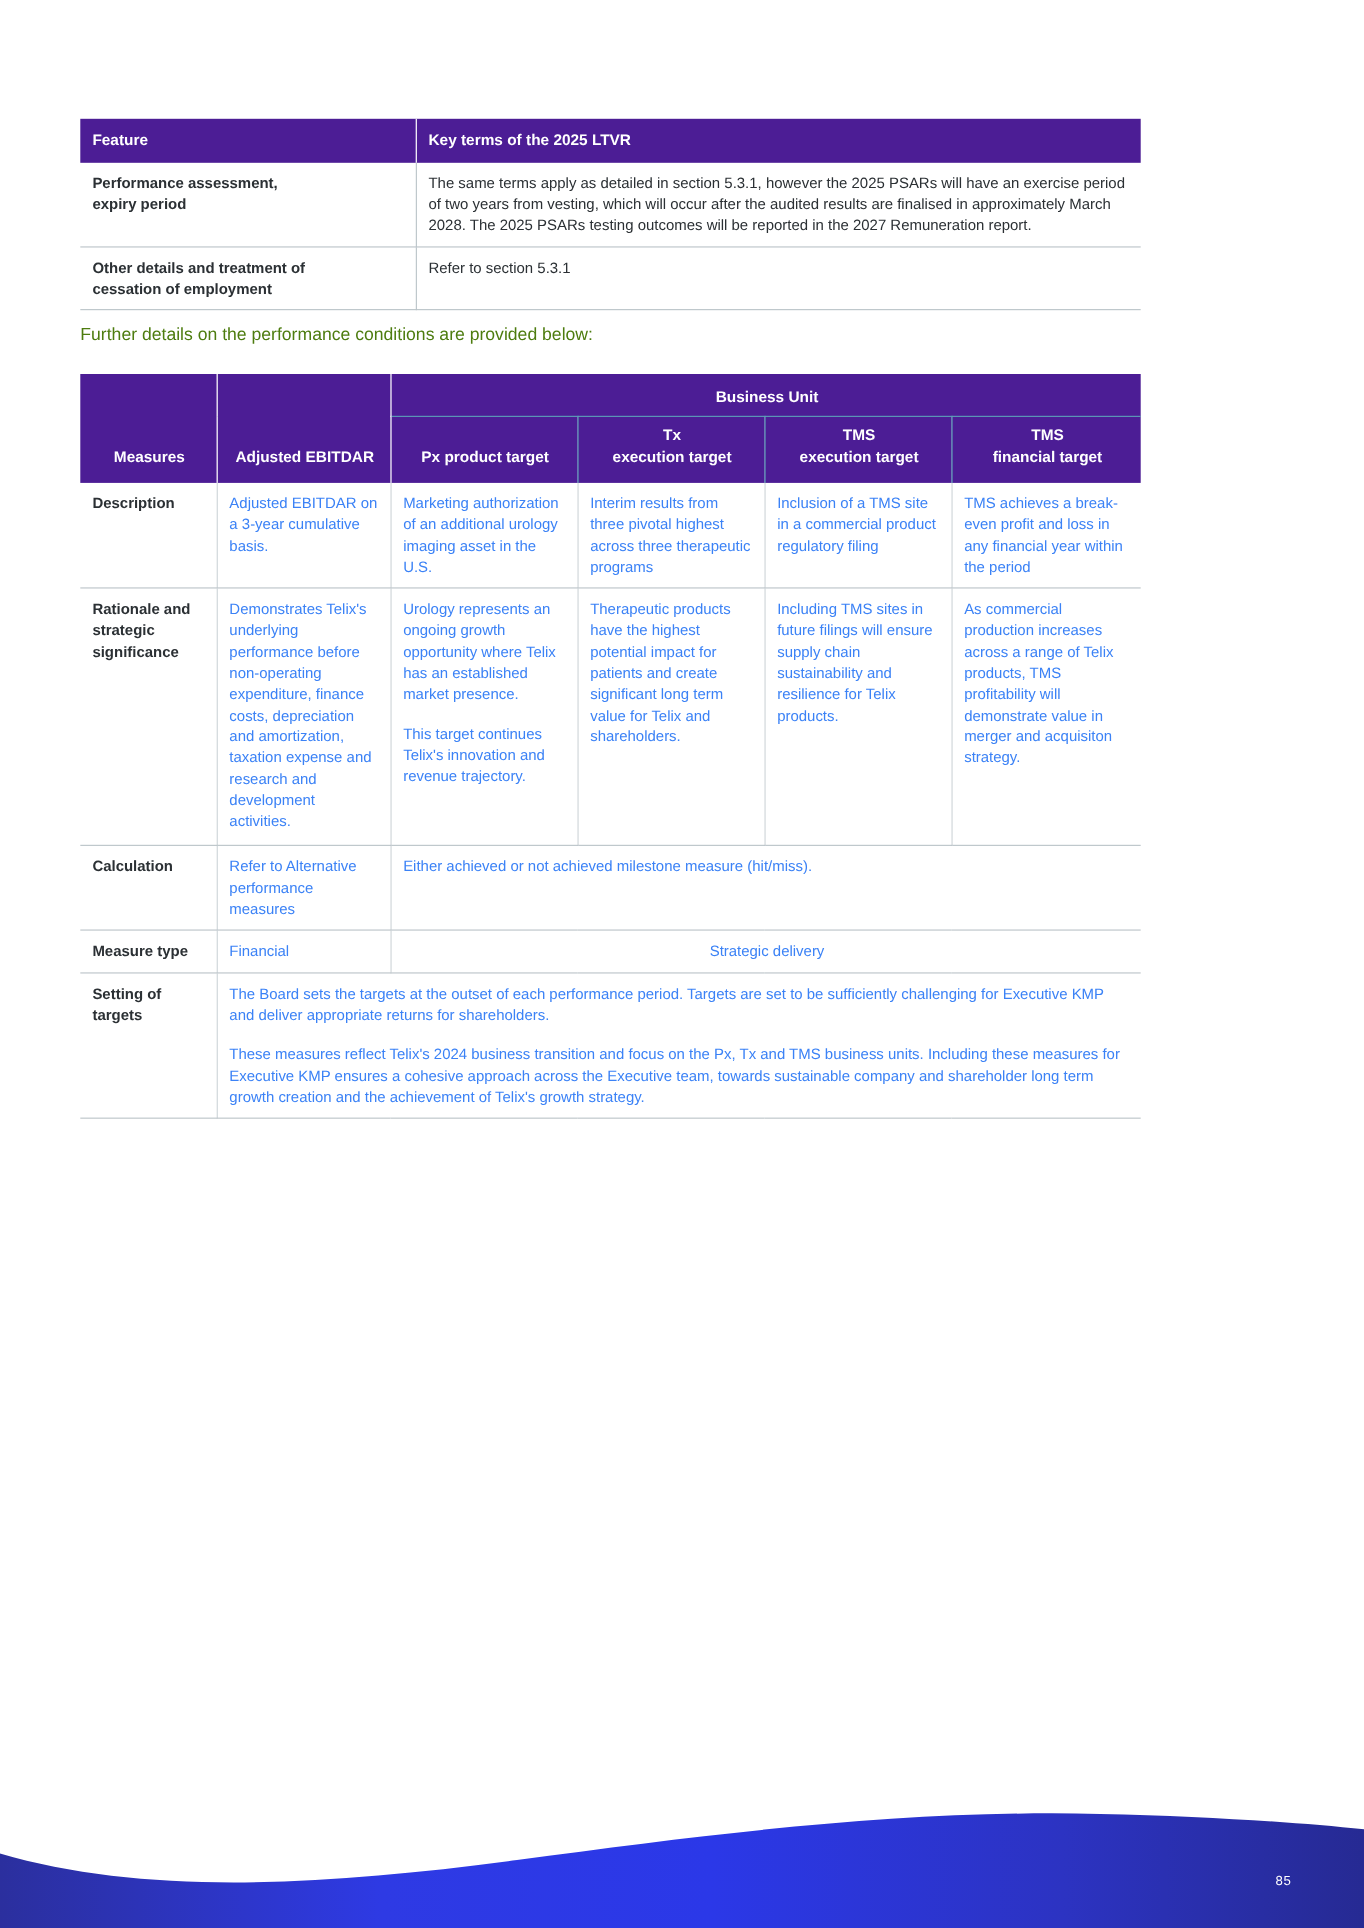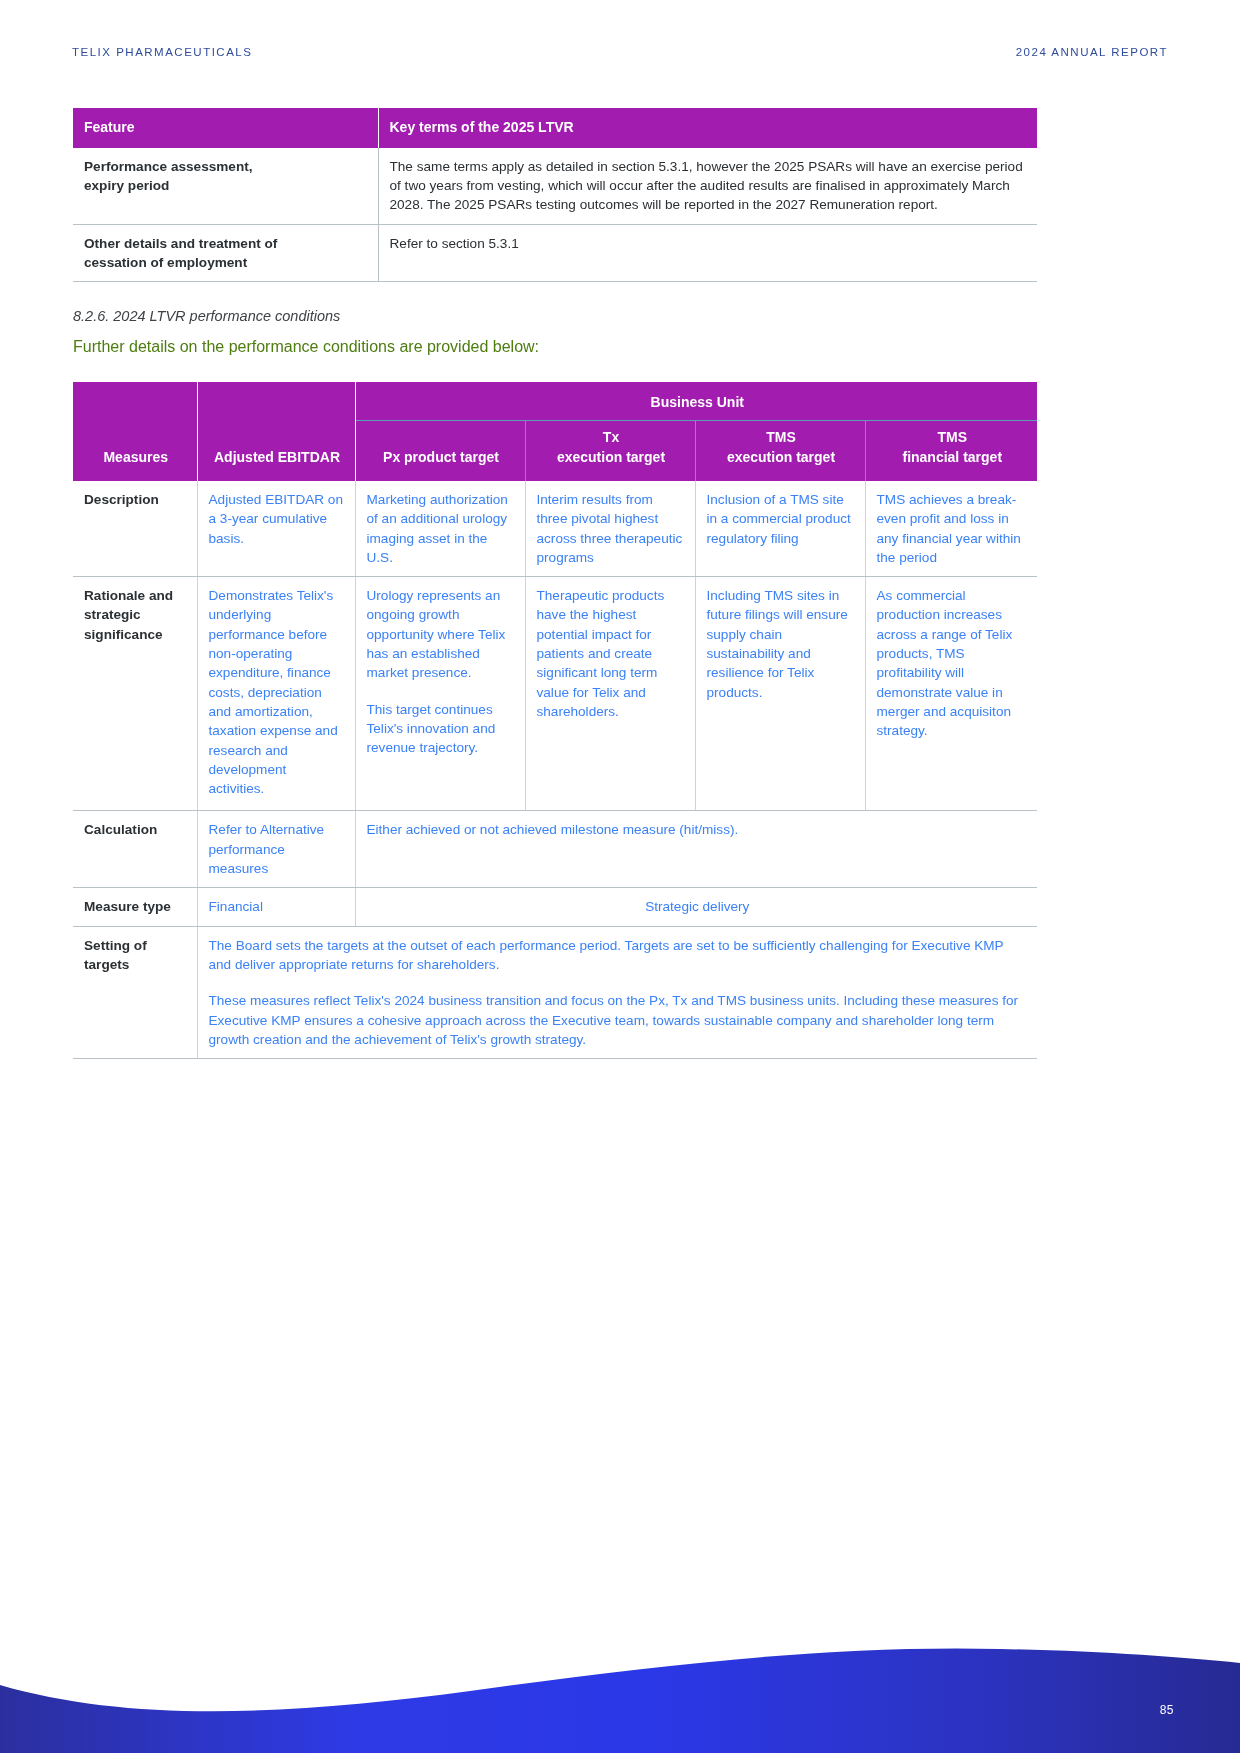--- a/index.html
+++ b/index.html
@@ -57,21 +57,21 @@
   th, td {
     vertical-align: top;
     text-align: left;
     padding: 9px 9px 9px 11px;
     font-size: 13.6px;
     line-height: 1.42;
   }
 
   
   .thead-band th {
-    background: #a21caf;
+    background: #4c1d95;
     color: #ffffff;
     font-weight: bold;
     font-size: 14px;
     padding-top: 10px;
     padding-bottom: 10px;
     border-right: 1px solid #ffffff;
   }
   .thead-band th:last-child { border-right: none; }
 
   
@@ -166,24 +166,20 @@
     color: #ffffff;
     font-size: 12px;
     letter-spacing: .5px;
   }
 </style>
 </head>
 <body>
 
 <div class="page">
 
-  <div class="running-header">
-    <span>TELIX PHARMACEUTICALS</span>
-    <span>2024 ANNUAL REPORT</span>
-  </div>
 
   <div class="content">
 
     <table class="tbl-feature">
       <colgroup>
           <col class="c1">
           <col>
         </colgroup>
       <thead>
         <tr class="thead-band">
@@ -198,21 +194,20 @@
           <td>The same terms apply as detailed in section 5.3.1, however the 2025 PSARs will have an exercise period of two years from vesting, which will occur after the audited results are finalised in approximately March 2028. The 2025 PSARs testing outcomes will be reported in the 2027 Remuneration report.</td>
         </tr>
         <tr>
           <td class="label" style="white-space:pre-line">Other details and treatment of
 cessation of employment</td>
           <td>Refer to section 5.3.1</td>
         </tr>
       </tbody>
     </table>
 
-    <p class="section-heading">8.2.6. 2024 LTVR performance conditions</p>
     <p class="intro-line">Further details on the performance conditions are provided below:</p>
 
     <table class="tbl-perf">
       <colgroup>
         <col class="c-measures">
           <col class="c-ebitdar">
           <col class="c-px">
         <col class="c-tx">
           <col class="c-tmse">
           <col class="c-tmsf">

